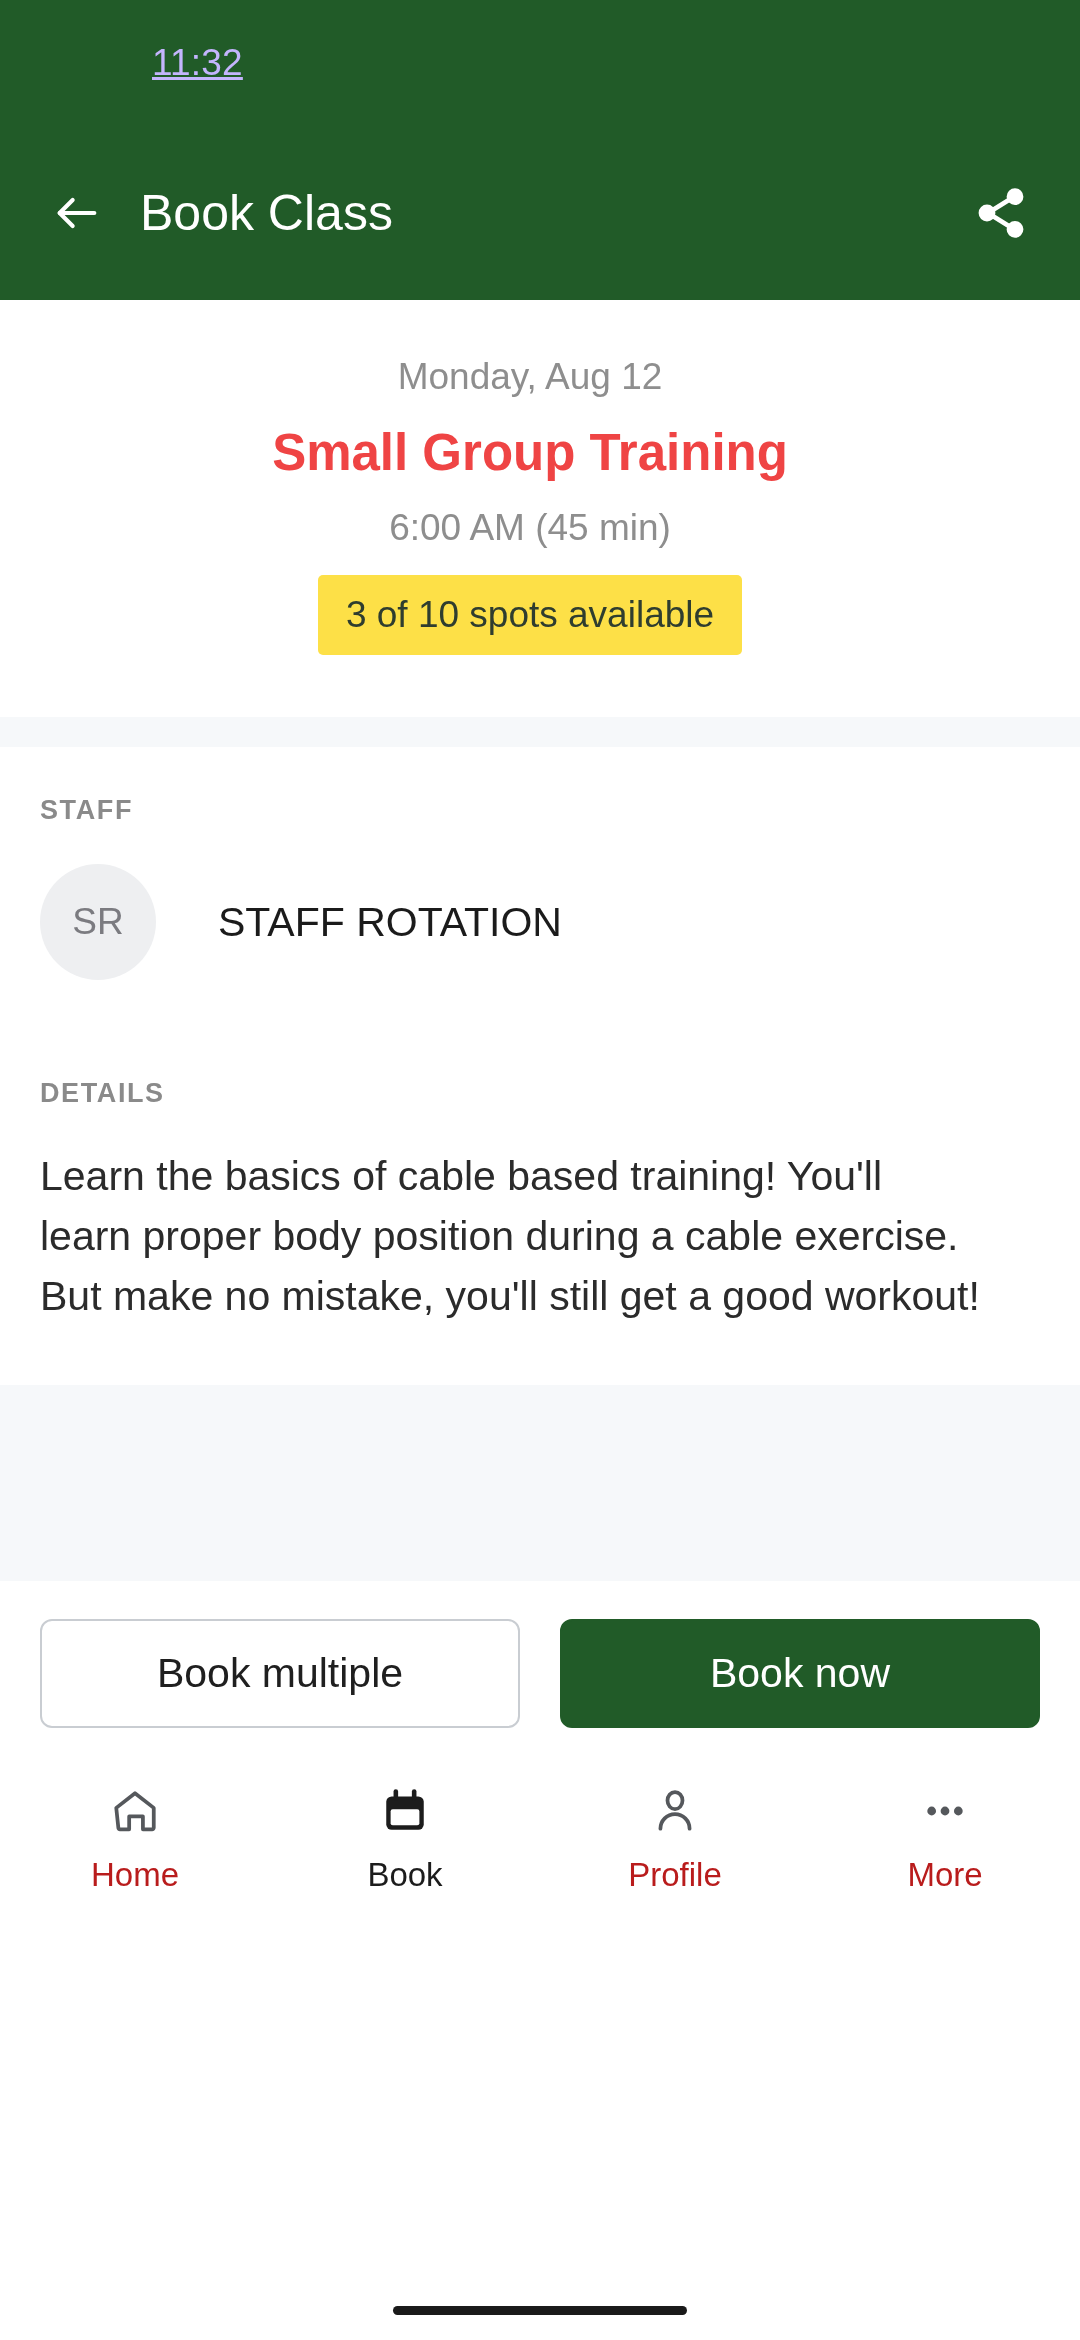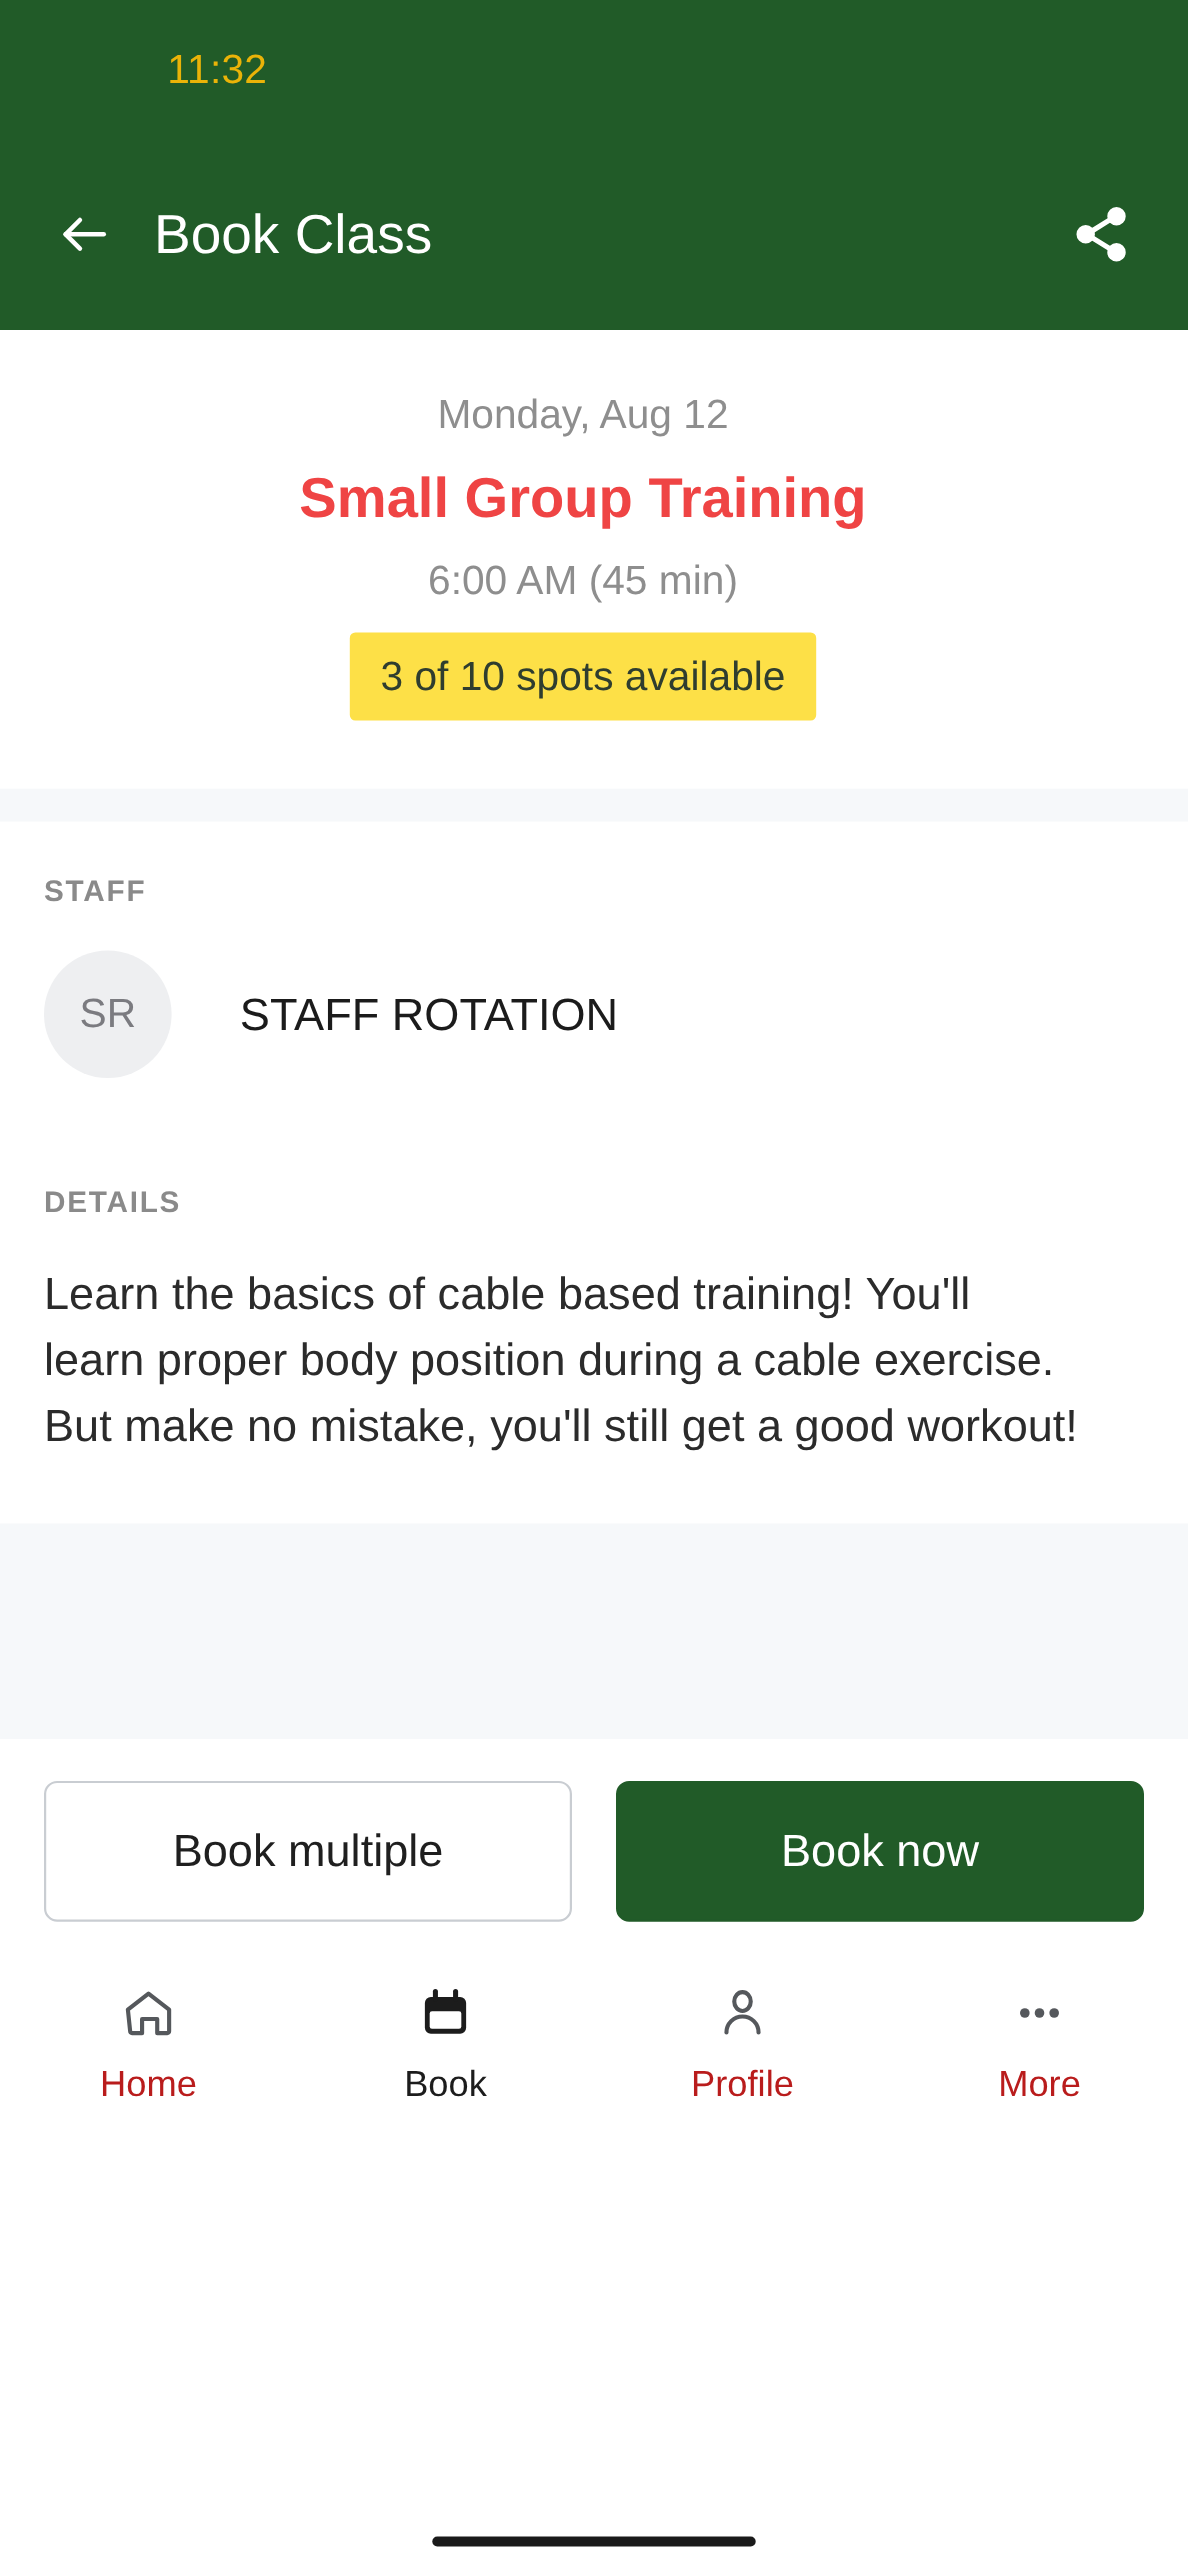--- a/index.html
+++ b/index.html
@@ -31,23 +31,24 @@
   }
 
   .status-bar {
     height: 126px;
     display: flex;
     align-items: center;
     padding: 0 0 0 152px;
   }
 
   .status-clock {
-    color: #eab308;
+    color: #c4b5fd;
     font-size: 37px;
     letter-spacing: 0.2px;
+    text-decoration: underline;
   }
 
   .appbar {
     flex: 1 1 auto;
     display: flex;
     align-items: center;
     padding: 0 46px 1px 46px;
   }
 
   .back-btn {
@@ -175,21 +176,21 @@
   
   .actions {
     background: #ffffff;
     display: flex;
     gap: 40px;
     padding: 38px 40px 36px 40px;
   }
 
   .btn {
     flex: 1 1 0;
-    height: 128px;
+    height: 109px;
     border-radius: 12px;
     display: flex;
     align-items: center;
     justify-content: center;
     font-size: 41px;
     cursor: pointer;
   }
 
   .btn-outline {
     background: #ffffff;

